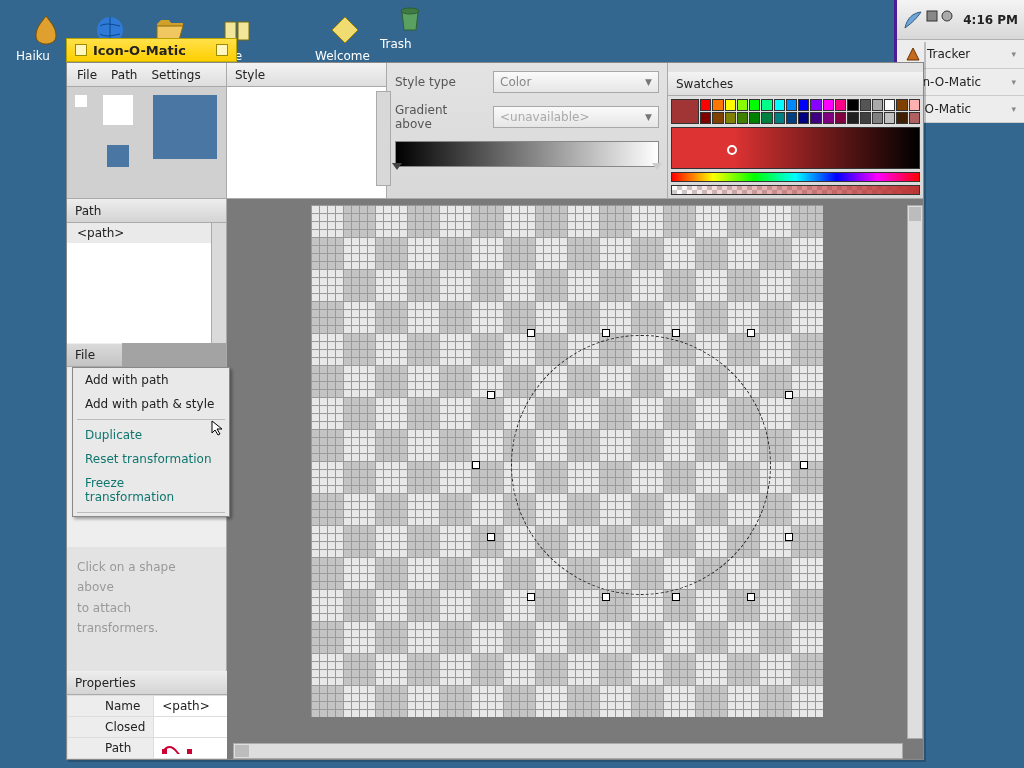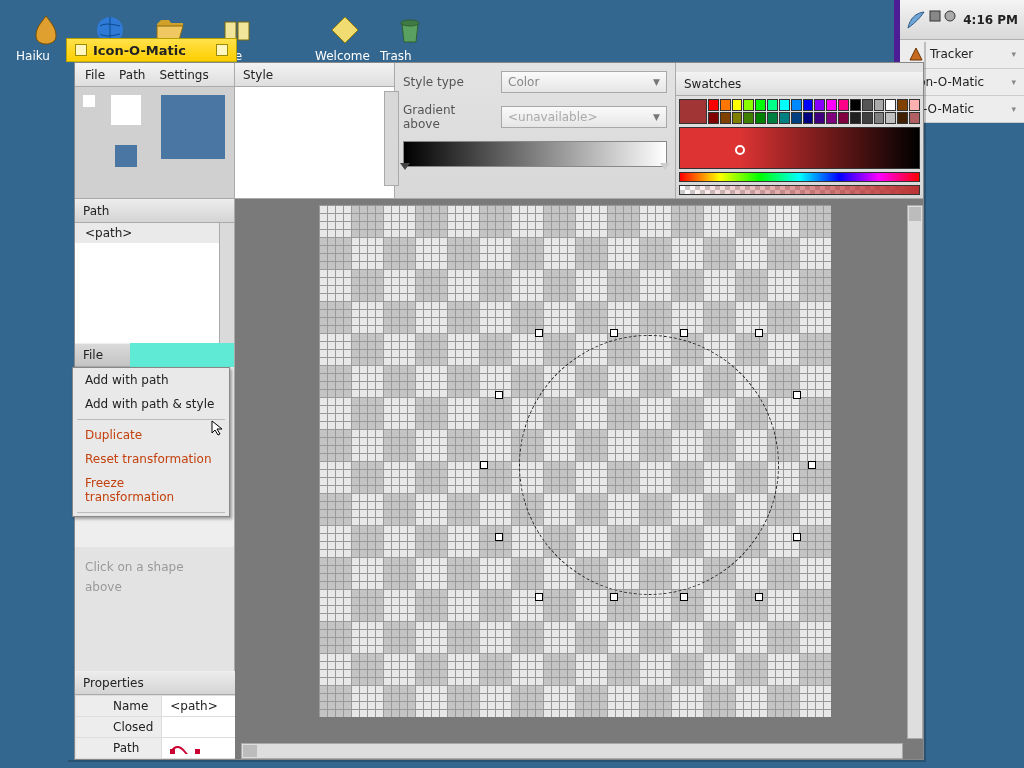--- a/index.html
+++ b/index.html
@@ -9,21 +9,21 @@
   font-size: 12px;
   background: #33678f;
   position: relative; overflow: hidden;
   color: #222;
 }
 .desktop-icon { position: absolute; width: 60px; text-align: left; cursor: pointer; }
 .desktop-icon .ic { width: 32px; height: 32px; margin: 0 auto 3px; display:flex; align-items:center; justify-content:center; }
 .desktop-icon .lbl { color: #fff; font-size: 12px; }
 .taskbar {
   position: absolute; top: 0; right: 0; width: 130px;
-  background: #0c4a6e; border-left: 6px solid #4c1d95;
+  background: #0c4a6e; border-left: 3px solid #4c1d95;
 }
 .tray {
   height: 40px; display:flex; align-items:center; justify-content:space-between;
   padding: 0 6px;
   background: linear-gradient(#f4f4f4,#d8d8d8);
   border-bottom: 1px solid #b0b0b0;
 }
 .tray .icons { display:flex; gap:3px; }
 .tray .clock { font-size: 12px; font-weight:bold; }
 .task-item {
@@ -40,25 +40,24 @@
   height: 24px;
   background: linear-gradient(#ffe14a,#ffcf00);
   border: 1px solid #b7a100; border-bottom: 1px solid #c6b200;
   display: inline-flex; align-items:center; gap:6px; padding: 0 8px;
   z-index: 5;
 }
 .titlebar .sq { width:12px;height:12px;border:1px solid #9a8b00;background:#fff6c0;}
 .titlebar .txt { font-weight: bold; font-size: 13px; }
 .winbody {
   position:absolute; top:22px; left:0; right:0; bottom:0;
-  background:#5eead4; border:1px solid #888;
+  background:#a3a3a3; border:1px solid #888;
   display:grid;
   grid-template-columns: 160px 160px 1fr;
   grid-template-rows: 24px 112px 1fr;
-  margin-left: 8px;
 }
 .menubar {
   grid-column: 1 / span 1; grid-row:1;
   background: linear-gradient(#f3f3f3,#dedede);
   display:flex; gap:14px; padding: 0 10px; align-items:center;
   border-bottom: 1px solid #aaa; border-right:1px solid #aaa;
 }
 .menubar span { cursor:default; }
 .style-hdr {
   grid-column:2; grid-row:1;
@@ -136,21 +135,21 @@
 .scroll-v .thumb{position:absolute;left:1px;right:1px;top:1px;height:14px;background:#bcbcbc;}
 .scroll-h{ position:absolute; left:6px; right:20px; bottom:0; height:16px; background:#dedede; border:1px solid #aaa;}
 .scroll-h .thumb{position:absolute;top:1px;bottom:1px;left:1px;width:14px;background:#bcbcbc;}
 .ctx-menu{
   position:absolute; left:72px; top:367px; width:158px;
   background:#e9e9e9; border:1px solid #888; box-shadow:2px 2px 3px rgba(0,0,0,.35);
   z-index:100;
 }
 .ctx-menu .mi{ padding:5px 12px; cursor:default;}
 .ctx-menu .mi.hov{ background:#c8cad0;}
-.ctx-menu .mi.dis{ color:#c2410c;}
+.ctx-menu .mi.dis{ color:#0f766e;}
 .ctx-menu .sep{ height:1px; background:#bbb; margin:3px 4px;}
 .cursor-ptr{
   position:absolute; left:211px; top:420px; z-index:120;
 }
 .props{
   position:absolute; left:0; bottom:0; right:0;
 }
 .props table{ width:100%; border-collapse:collapse;}
 .props td{ padding:3px 8px; background:#fff; border:1px solid #ddd;}
 .props td:first-child{ width:55px; background:#ededed;padding-left:37px;}
@@ -197,21 +196,21 @@
   <div class="lbl">Guide</div>
 </div>
 <div class="desktop-icon" style="left:315px; top:14px;">
   <div class="ic">
       <svg width="32" height="32" viewBox="0 0 32 32">
         <path d="M16 3 L29 16 16 29 3 16z" fill="#f0dc70" stroke="#9a8300"></path>
       </svg>
     </div>
   <div class="lbl">Welcome</div>
 </div>
-<div class="desktop-icon" style="left:380px; top:14px;">
+<div class="desktop-icon" style="left:380px; top:2px;">
   <div class="ic">
       <svg width="32" height="32" viewBox="0 0 32 32">
         <path d="M8 10 h16 l-2 18 H10z" fill="#5aa060" stroke="#2f6030"></path>
         <ellipse cx="16" cy="9" rx="9" ry="3" fill="#3f7a45" stroke="#2f6030"></ellipse>
       </svg>
     </div>
   <div class="lbl">Trash</div>
 </div>
 
 <div class="taskbar">
@@ -352,20 +351,21 @@
     <div class="leftcol">
       <div class="panel-hdr">Path</div>
       <div class="path-list">
         <div class="row">&lt;path&gt;</div>
         <div class="scr"></div>
       </div>
       <div class="panel-hdr" style="background:linear-gradient(#dadada,#c4c4c4); width:55px">File</div>
       <div class="shape-area"></div>
       <div class="trans-area">
         <div>Click on a shape above</div>
+        <div>to attach transformers.</div>
       </div>
       <div class="props">
         <div class="panel-hdr">Properties</div>
         <table>
           <tbody>
               <tr>
                 <td>Name</td>
               <td>&lt;path&gt;</td>
               </tr>
           <tr>

